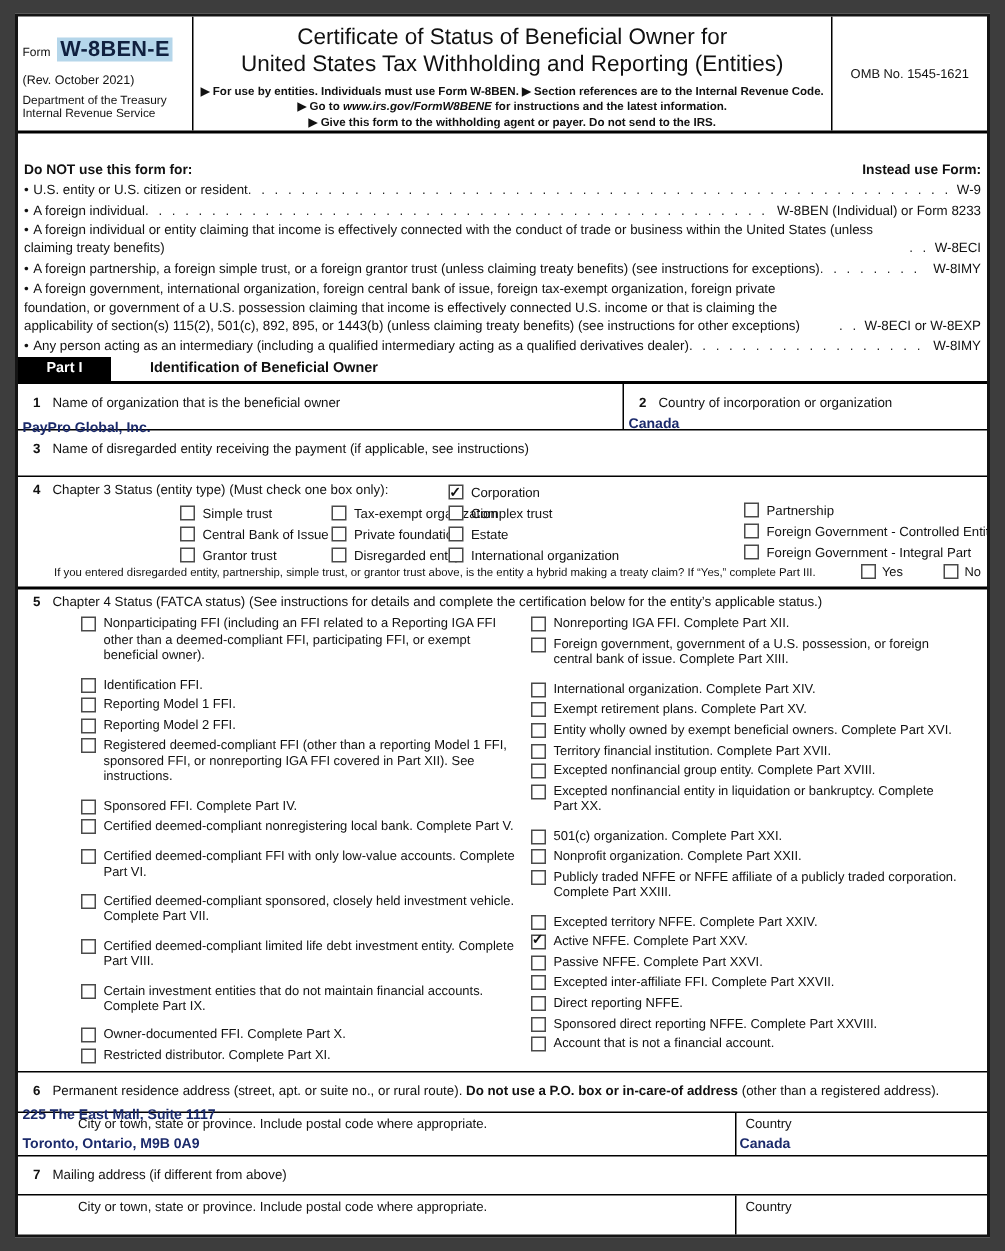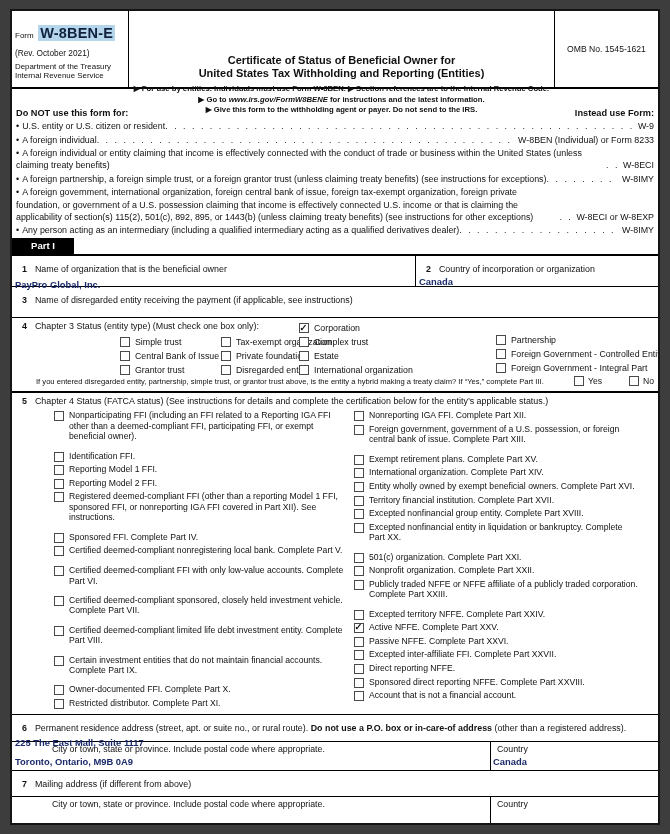--- a/index.html
+++ b/index.html
@@ -7,21 +7,21 @@
   .page{box-sizing:border-box;width:650px;height:816px;margin:0 auto;position:relative;top:9px;
         background:#fff;border:2px solid #141414;overflow:hidden;}
   
   .hdr{display:flex;border-bottom:2px solid #000;height:76px;}
   .h-left{width:117px;border-right:1.5px solid #000;padding:13px 3px 0 3px;box-sizing:border-box;}
   .formword{font-size:8px;}
   .formnum{font-size:14.5px;font-weight:bold;background:#b5d6ea;color:#10203f;padding:0 2px;letter-spacing:.2px;}
   .rev{font-size:8.3px;margin-top:6px;}
   .agency{font-size:7.9px;line-height:1.18;margin-top:4px;}
   .h-center{flex:1;border-right:1.5px solid #000;text-align:center;padding-top:5px;box-sizing:border-box;}
-  .title{font-weight:bold;font-size:11px;line-height:1.22;margin-top:38px;}
+  .title{font-weight:normal;font-size:15px;line-height:1.22;}
   .hinstr{font-size:7.7px;font-weight:bold;line-height:1.4;margin-top:3px;}
   .hlink{font-style:italic;}
   .h-right{width:95px;display:flex;align-items:center;justify-content:center;font-size:8.6px;text-align:center;padding:0 4px;}
   
   .dn{padding:0 4px;margin-top:16px;}
   .dn-head{display:flex;justify-content:space-between;font-weight:bold;font-size:9.2px;padding:3px 0 2px 0;}
   .brow{display:flex;align-items:flex-end;font-size:8.9px;line-height:12.1px;margin-bottom:1.5px;}
   .btext{flex:0 1 auto;}
   .bdot{font-size:9px;margin-right:3px;}
   .leader{flex:1 1 12px;min-width:12px;overflow:hidden;white-space:nowrap;height:12.1px;}
@@ -150,20 +150,21 @@
         <div class="brow">
           <span class="btext"><span class="bdot">•</span><span>Any person acting as an intermediary (including a qualified intermediary acting as a qualified derivatives dealer)</span></span>
           <span class="leader"></span>
           <span class="bform">W-8IMY</span>
         </div>
       </div>
   </div>
 
   <div class="p1bar">
     <div class="p1label">Part I</div>
+    <div class="p1title">Identification of Beneficial Owner</div>
   </div>
 
   <div class="row12">
     <div class="cell-1">
       <div><span class="num">1</span><span class="lbl">Name of organization that is the beneficial owner</span></div>
       <div class="val">PayPro Global, Inc.</div>
     </div>
     <div class="cell-2">
       <div><span class="num">2</span><span class="lbl">Country of incorporation or organization</span></div>
       <div class="val">Canada</div>
@@ -332,26 +333,26 @@
           <span class="ftext">Nonreporting IGA FFI. Complete Part XII.</span>
         </div>
 
         <div class="fitem gap">
           <span class="cb"></span>
           <span class="ftext">Foreign government, government of a U.S. possession, or foreign central bank of issue. Complete Part XIII.</span>
         </div>
 
         <div class="fitem">
           <span class="cb"></span>
+          <span class="ftext">International organization. Complete Part XIV.</span>
+        </div>
+
+        <div class="fitem">
+          <span class="cb"></span>
           <span class="ftext">Exempt retirement plans. Complete Part XV.</span>
-        </div>
-
-        <div class="fitem">
-          <span class="cb"></span>
-          <span class="ftext">International organization. Complete Part XIV.</span>
         </div>
 
         <div class="fitem">
           <span class="cb"></span>
           <span class="ftext">Entity wholly owned by exempt beneficial owners. Complete Part XVI.</span>
         </div>
 
         <div class="fitem">
           <span class="cb"></span>
           <span class="ftext">Territory financial institution. Complete Part XVII.</span>

